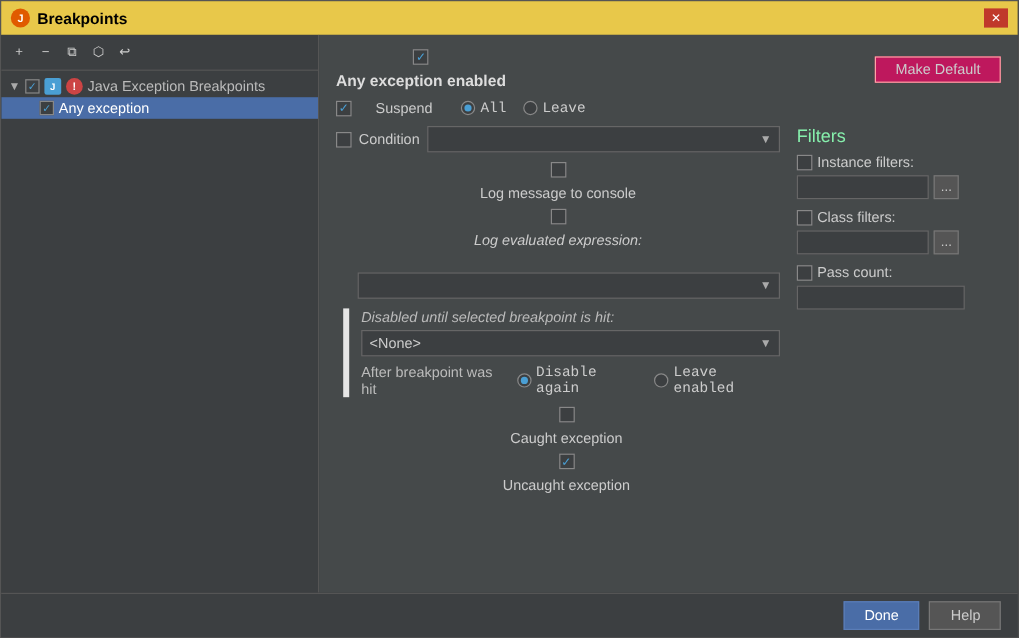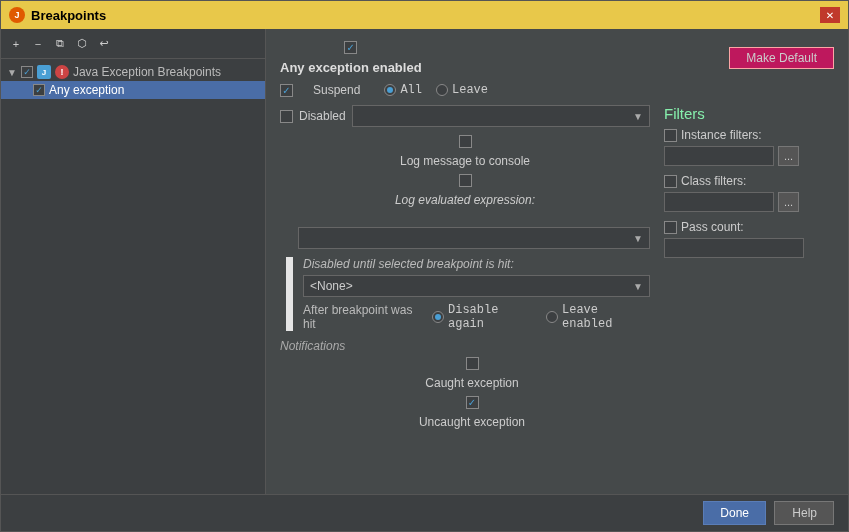--- a/index.html
+++ b/index.html
@@ -291,21 +291,21 @@
       padding: 3px 16px;
       cursor: pointer;
       font-size: 12px;
       margin-left: auto;
     }
     .form-label {
       color: #bbb;
       font-size: 12px;
     }
     .disabled-until {
-      border-left: 7px solid #e5e5e5;
+      border-left: 5px solid #e5e5e5;
       padding-left: 10px;
       margin: 6px 0 6px 6px;
     }
     .disabled-until-label {
       color: #bbb;
       font-size: 12px;
       margin-bottom: 4px;
       font-style: italic;
     }
     .after-bp-row {
@@ -486,21 +486,21 @@
             </div>
           </div>
         </div>
 
         <div class="right-main-row">
 
           <div class="right-left-col">
 
             <div class="dropdown-row" style="margin-bottom:8px;">
               <div class="cb"></div>
-              <span class="cb-label">Disabled</span>
+              <span class="cb-label">Condition</span>
               <div class="dropdown dropdown-full">
                 <span></span>
                 <span class="dropdown-arrow">▼</span>
               </div>
             </div>
 
             <div class="checkbox-row">
               <div class="cb"></div>
               <span class="cb-label">Log message to console</span>
             </div>
@@ -531,21 +531,20 @@
                   <span class="radio-label">Disable again</span>
                 </div>
                 <div class="radio-row">
                   <div class="radio-circle"></div>
                   <span class="radio-label">Leave enabled</span>
                 </div>
               </div>
             </div>
 
             <div class="notifications-section">
-              <div class="notifications-label">Notifications</div>
               <div class="checkbox-row" style="padding-left:14px;justify-content:flex-end;">
                 <div class="cb"></div>
                 <span class="cb-label">Caught exception</span>
               </div>
               <div class="checkbox-row" style="padding-left:14px;">
                 <div class="cb checked"></div>
                 <span class="cb-label">Uncaught exception</span>
               </div>
             </div>
           </div>

